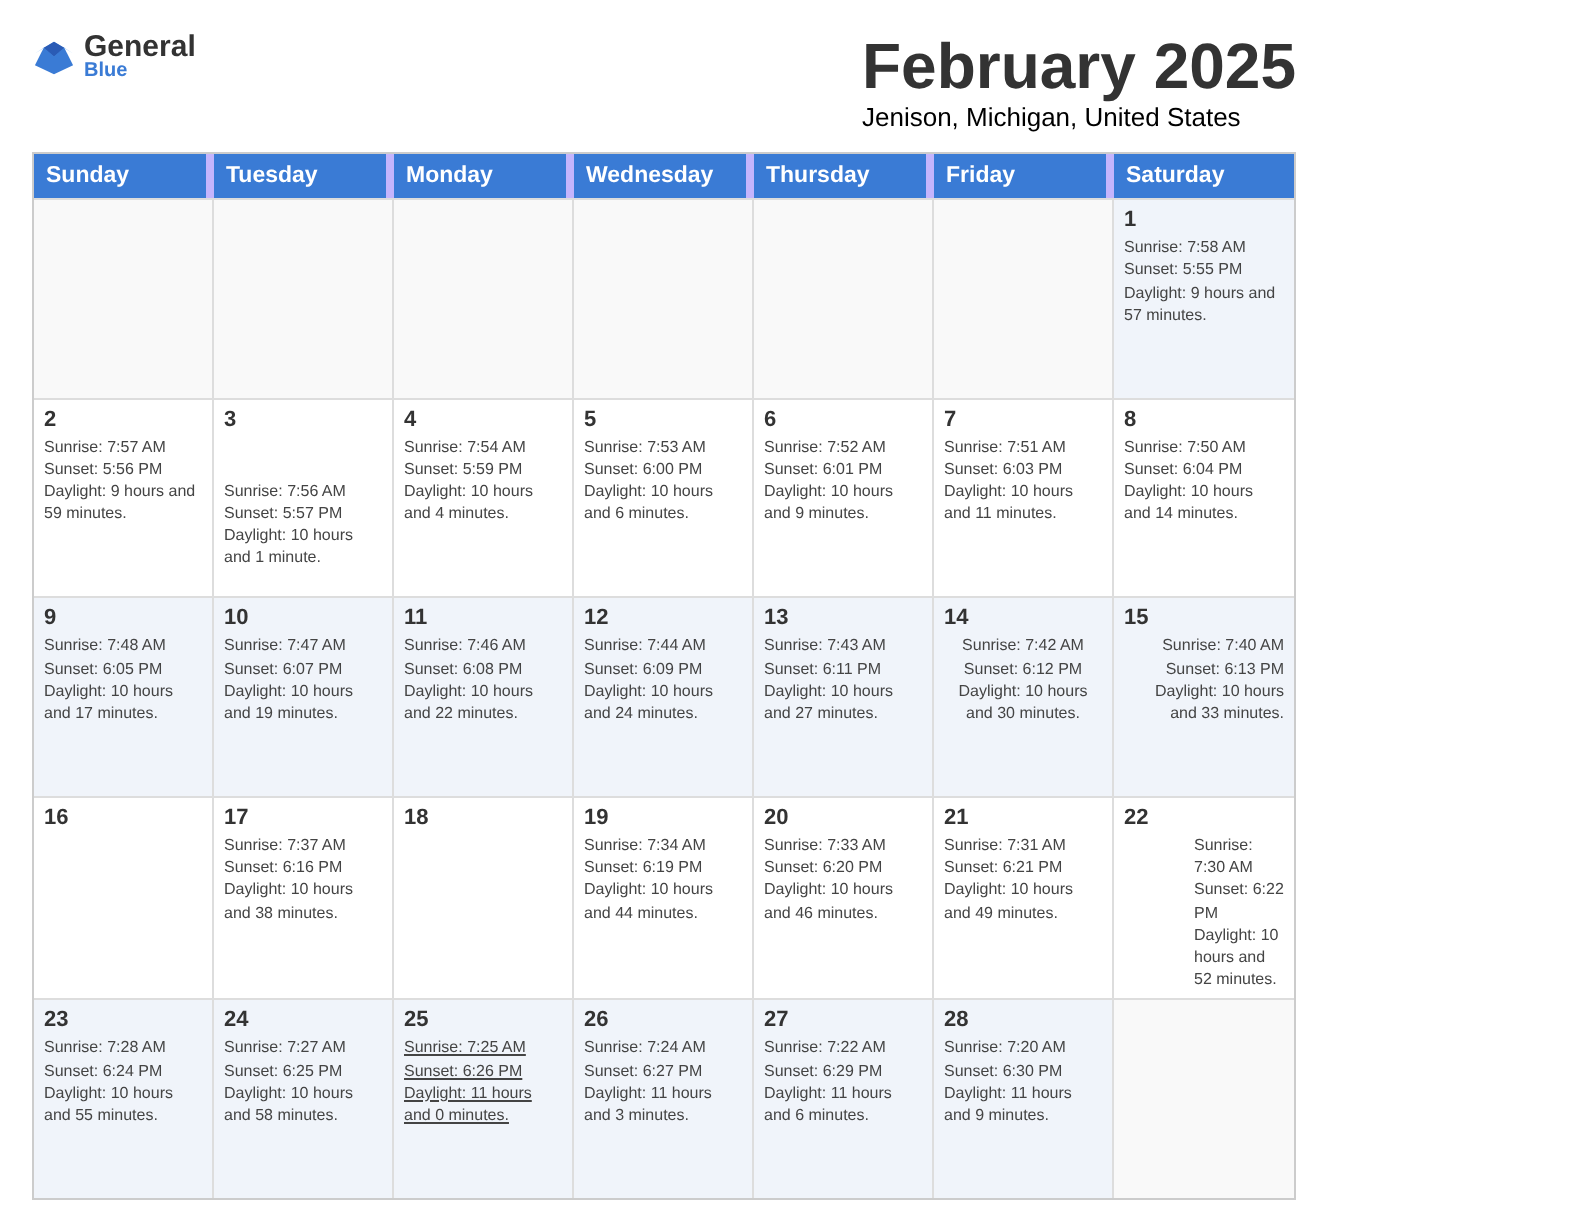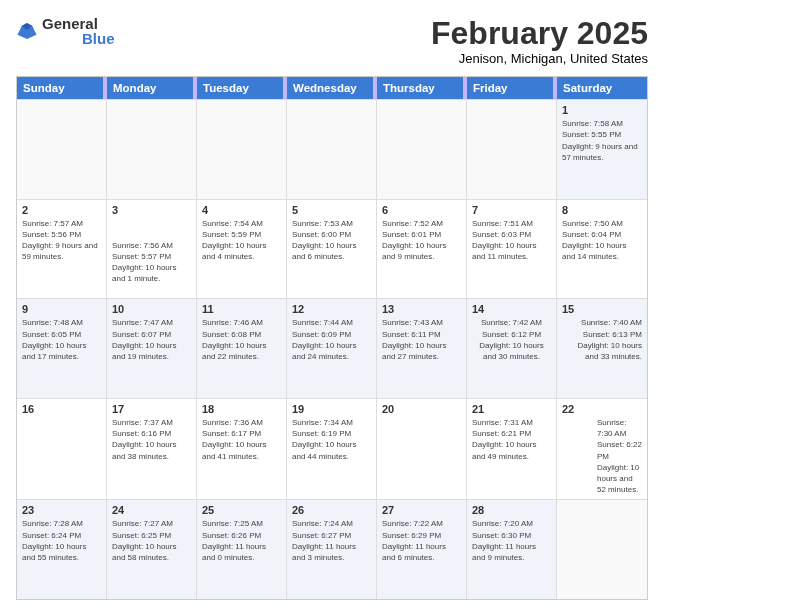--- a/index.html
+++ b/index.html
@@ -32,31 +32,29 @@
       display: flex;
       flex-direction: column;
       line-height: 1;
     }
     .logo-general {
       font-size: 15px;
       font-weight: bold;
       color: #333;
     }
     .logo-blue {
-      font-size: 15px;
+      font-size: 10px;
       font-weight: bold;
       color: #3a7bd5;
-      margin-left: 40px;
     }
     .logo-icon {
       width: 22px;
       height: 22px;
     }
     .title-section {
-      text-align: right;
     }
     .month-title {
       font-size: 32px;
       font-weight: bold;
       color: #333;
       line-height: 1.1;
     }
     .location {
       font-size: 13px;
       color: #000000;
@@ -140,22 +138,22 @@
     </div>
     <div class="title-section">
       <div class="month-title">February 2025</div>
       <div class="location">Jenison, Michigan, United States</div>
     </div>
   </div>
 
   <div class="calendar">
     <div class="cal-header">
     <div class="cal-header-cell">Sunday</div>
+        <div class="cal-header-cell">Tuesday</div>
         <div class="cal-header-cell">Monday</div>
-        <div class="cal-header-cell">Tuesday</div>
         <div class="cal-header-cell">Wednesday</div>
         <div class="cal-header-cell">Thursday</div>
         <div class="cal-header-cell">Friday</div>
         <div class="cal-header-cell">Saturday</div>
       </div>
     <div class="cal-body">
     <div class="cal-row">
           <div class="cal-cell empty"></div>
           <div class="cal-cell empty"></div>
           <div class="cal-cell empty"></div>
@@ -262,32 +260,32 @@
             <div class="day-num">16</div>
           </div>
           <div class="cal-cell">
             <div class="day-num">17</div>
             <div class="day-info" style="white-space: pre-line;">Sunrise: 7:37 AM
 Sunset: 6:16 PM
 Daylight: 10 hours and 38 minutes.</div>
           </div>
           <div class="cal-cell">
             <div class="day-num">18</div>
-            <div class="day-info" style="white-space: pre-line;">Sunrise: 7:36 AM
-Sunset: 6:17 PM
-Daylight: 10 hours and 41 minutes.</div>
           </div>
           <div class="cal-cell">
             <div class="day-num">19</div>
             <div class="day-info" style="white-space: pre-line;">Sunrise: 7:34 AM
 Sunset: 6:19 PM
 Daylight: 10 hours and 44 minutes.</div>
           </div>
           <div class="cal-cell">
             <div class="day-num">20</div>
+            <div class="day-info" style="white-space: pre-line;">Sunrise: 7:33 AM
+Sunset: 6:20 PM
+Daylight: 10 hours and 46 minutes.</div>
           </div>
           <div class="cal-cell">
             <div class="day-num">21</div>
             <div class="day-info" style="white-space: pre-line;">Sunrise: 7:31 AM
 Sunset: 6:21 PM
 Daylight: 10 hours and 49 minutes.</div>
           </div>
           <div class="cal-cell">
             <div class="day-num">22</div>
             <div class="day-info" style="white-space: pre-line; margin-left: 35px;">Sunrise: 7:30 AM
@@ -303,21 +301,21 @@
 Daylight: 10 hours and 55 minutes.</div>
           </div>
           <div class="cal-cell shaded">
             <div class="day-num">24</div>
             <div class="day-info" style="white-space: pre-line;">Sunrise: 7:27 AM
 Sunset: 6:25 PM
 Daylight: 10 hours and 58 minutes.</div>
           </div>
           <div class="cal-cell shaded">
             <div class="day-num">25</div>
-            <div class="day-info" style="white-space: pre-line;">Sunrise: 7:25 AM
+            <div class="day-info" style="white-space: pre-line; text-decoration: underline;">Sunrise: 7:25 AM
 Sunset: 6:26 PM
 Daylight: 11 hours and 0 minutes.</div>
           </div>
           <div class="cal-cell shaded">
             <div class="day-num">26</div>
             <div class="day-info" style="white-space: pre-line;">Sunrise: 7:24 AM
 Sunset: 6:27 PM
 Daylight: 11 hours and 3 minutes.</div>
           </div>
           <div class="cal-cell shaded">

